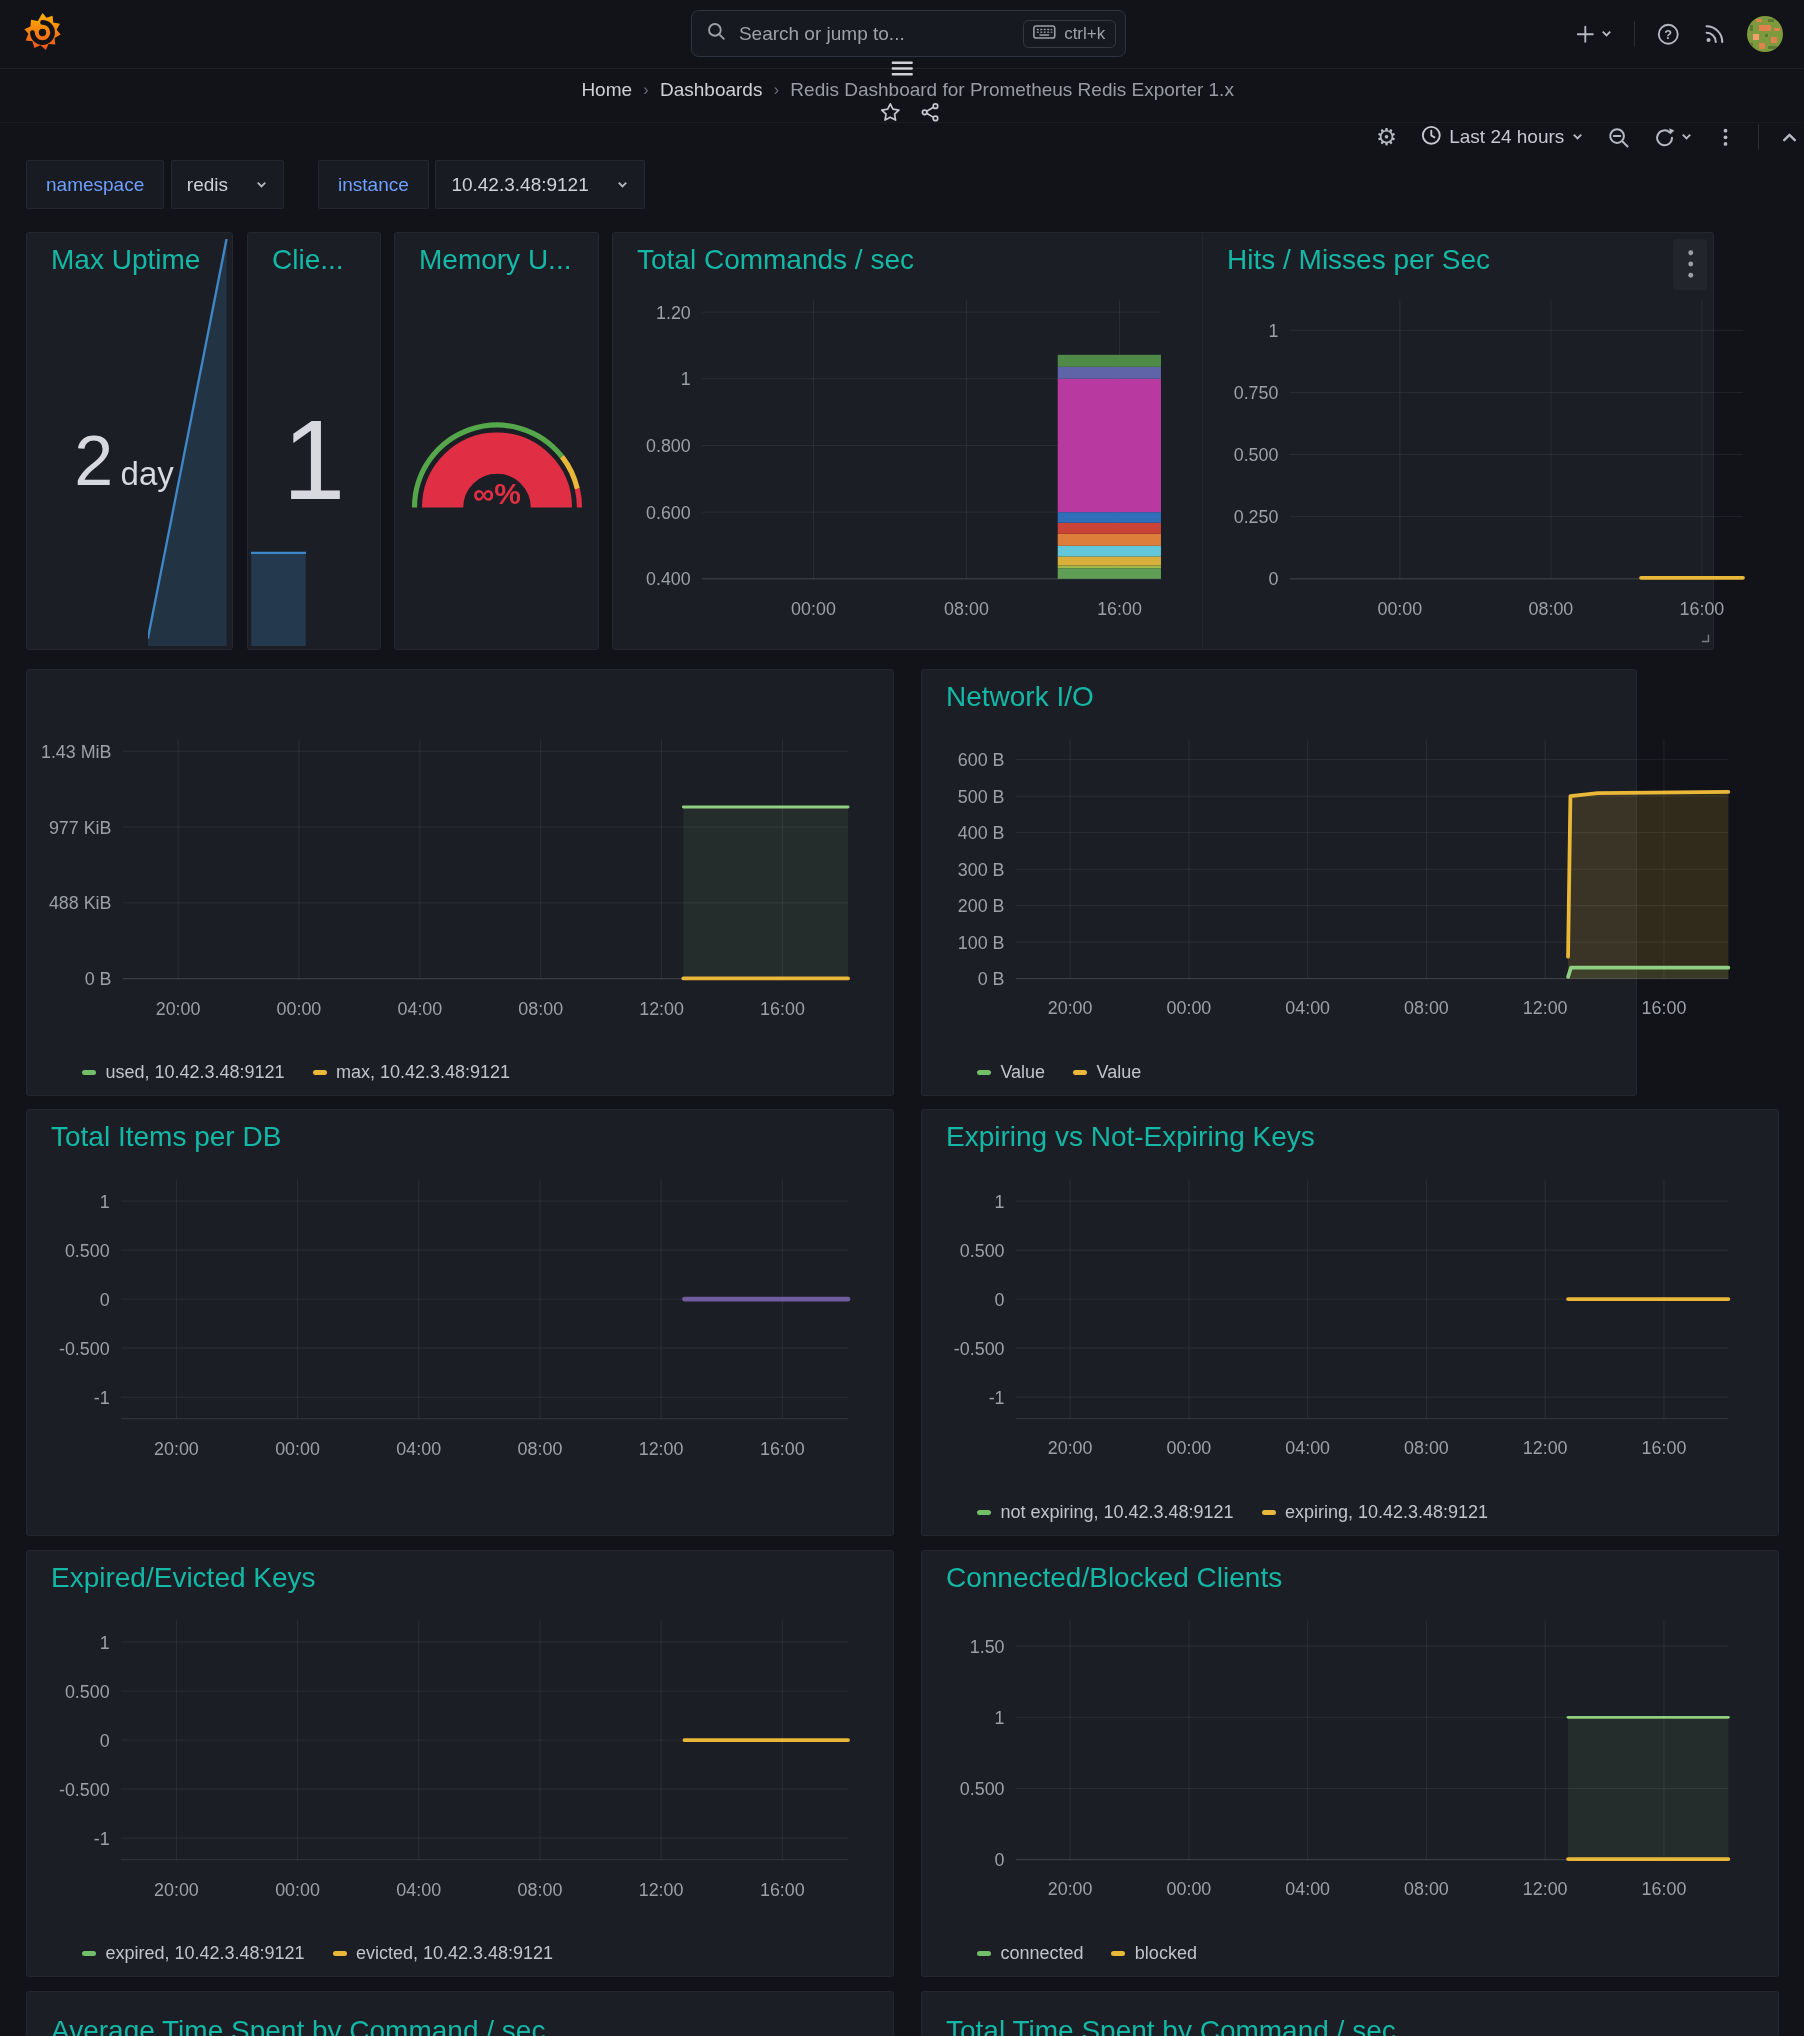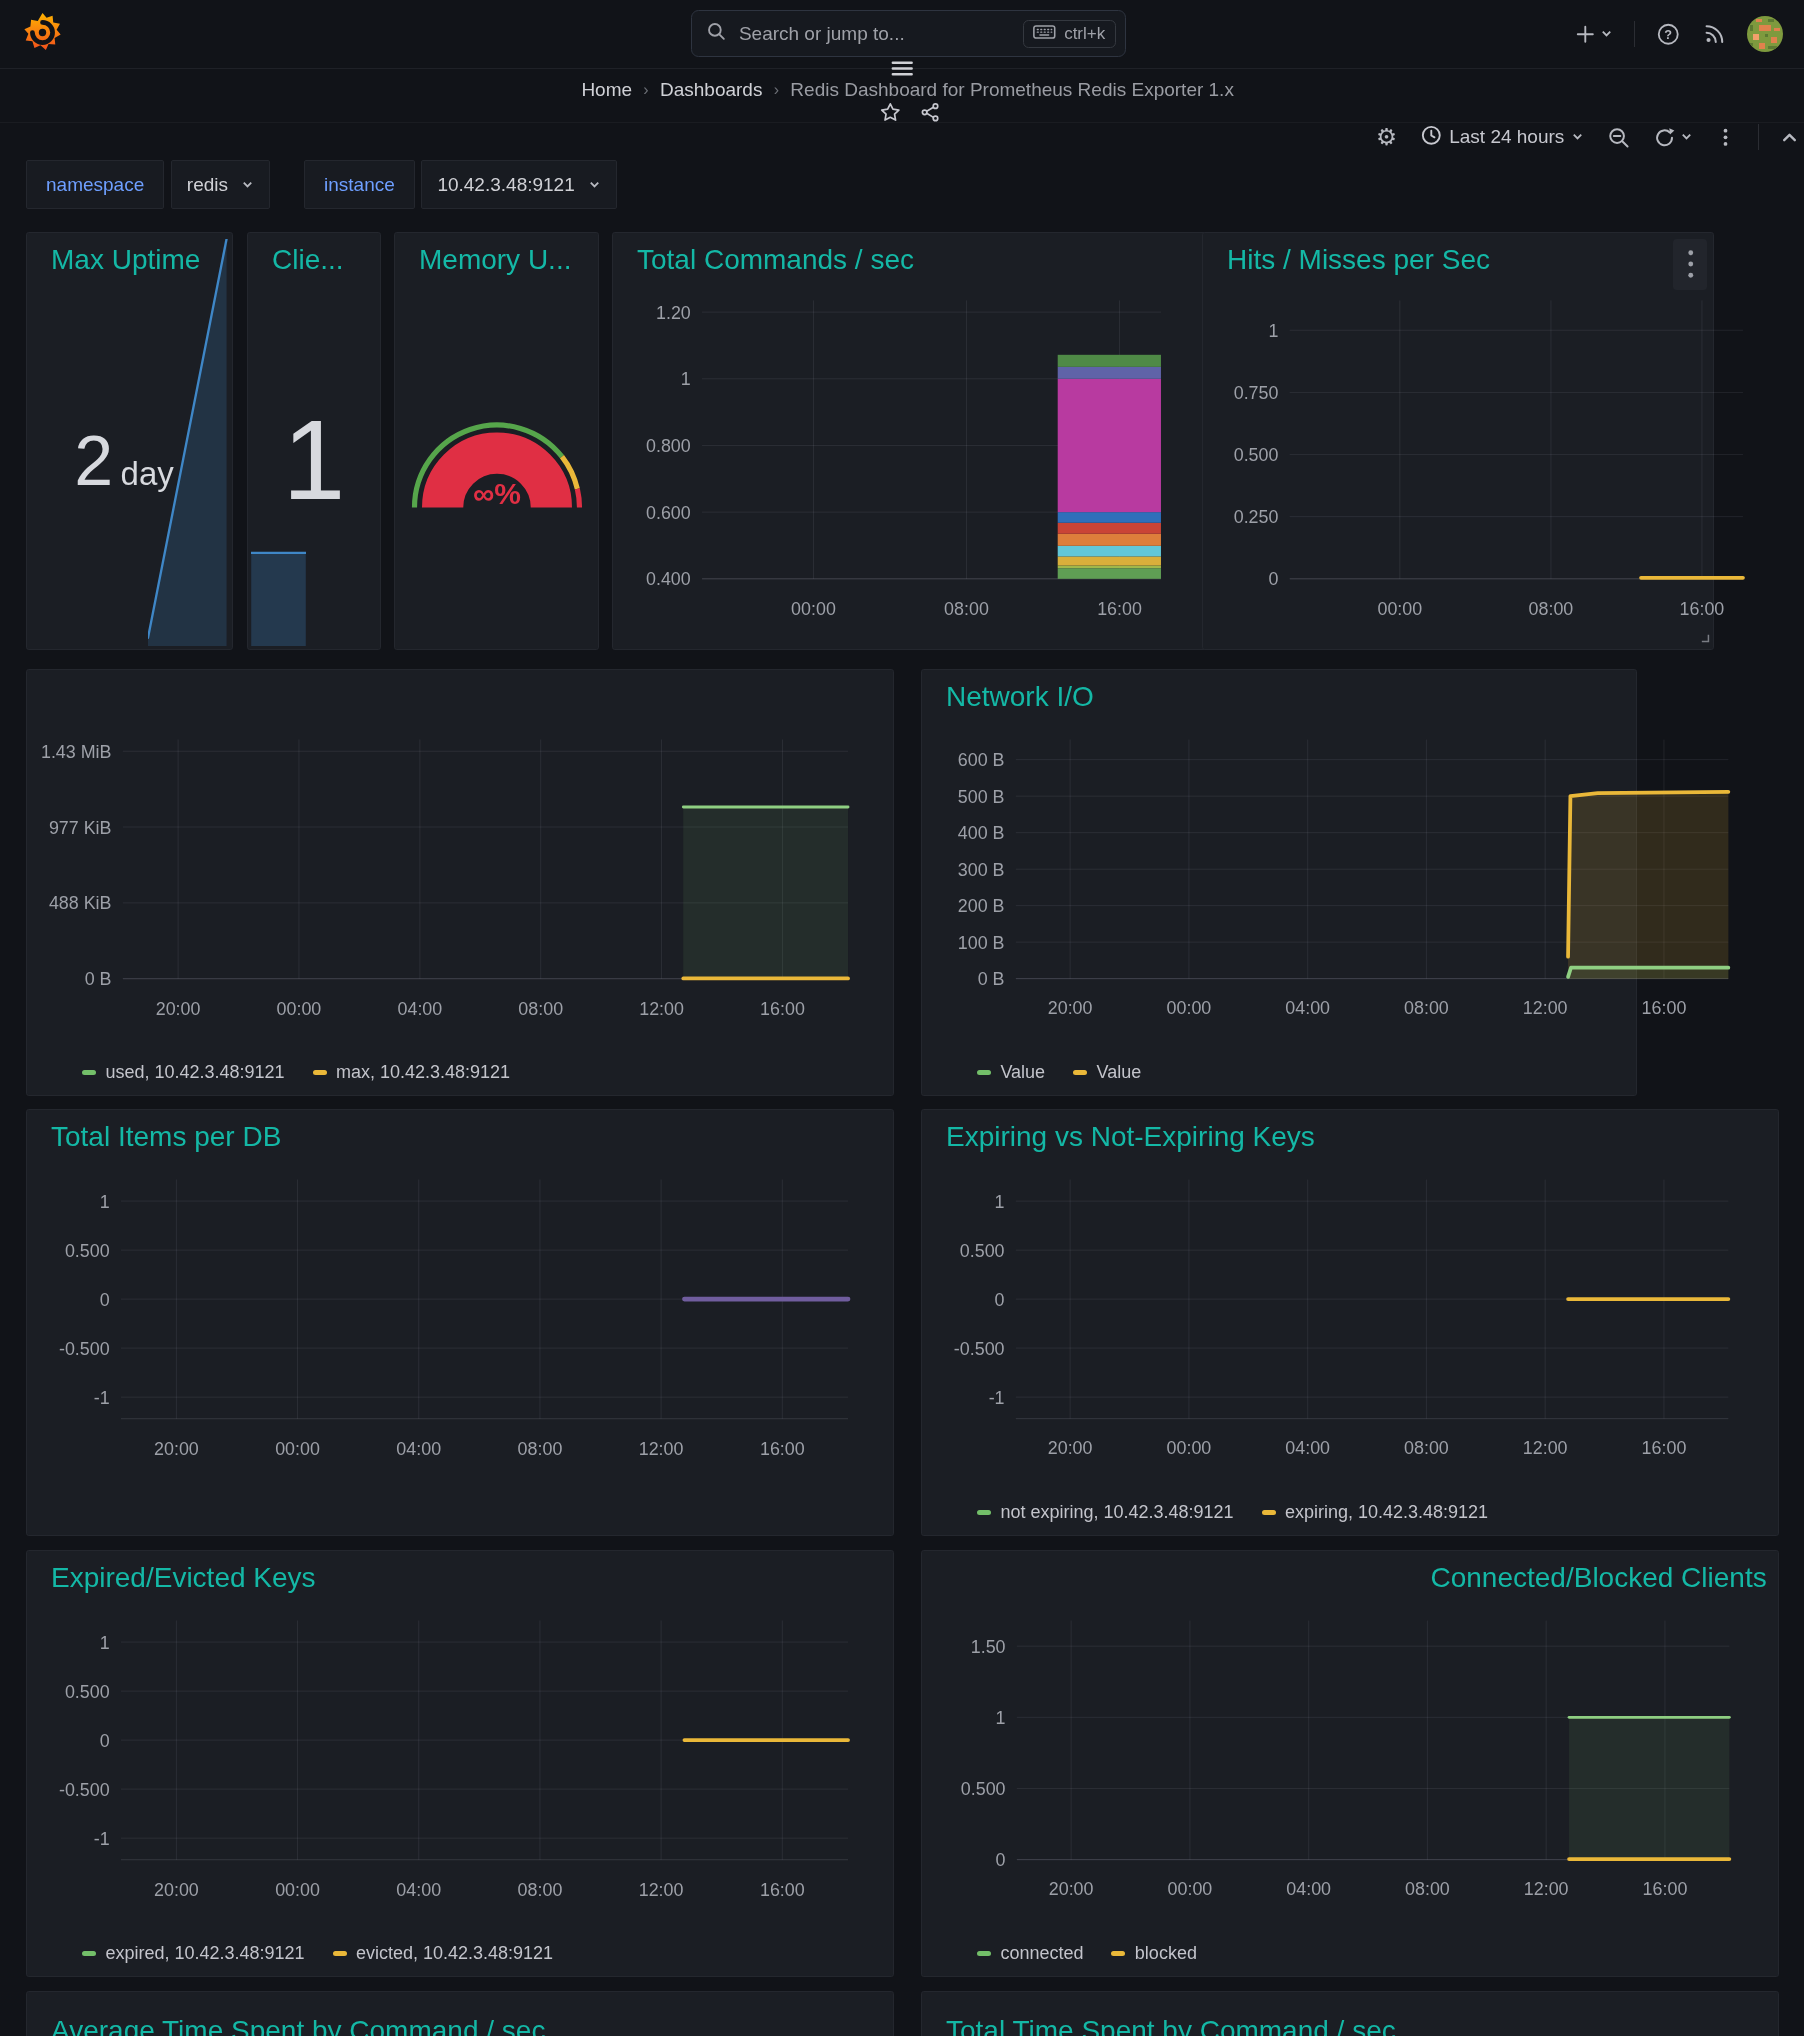--- a/index.html
+++ b/index.html
@@ -31,21 +31,21 @@
   .sep{color:#6b6e75;font-size:16px;}
   .crumb-icons{display:flex;align-items:center;gap:17px;margin-left:17px;}
   .tools{margin-left:auto;display:flex;align-items:center;gap:22.6px;color:#b7b9c0;}
   .timebtn{display:flex;align-items:center;gap:7px;font-size:19px;color:#c7c8cf;cursor:pointer;}
   .gear-glyph{font-size:23.5px;line-height:1;color:#b7b9c0;}
   
   .vars{position:absolute;top:160px;left:26px;display:flex;align-items:center;}
   .var-label,.var-value{height:49px;box-sizing:border-box;display:flex;align-items:center;
     background:#181b21;border:0.9px solid #24272e;border-radius:1.9px;font-size:19px;}
   .var-label{padding:0 19px;color:#6e9fff;cursor:pointer;}
-  .var-value{padding:0 15px;color:#d0d1d6;gap:13px;cursor:pointer;}
+  .var-value{padding:0 15px;color:#d0d1d6;gap:27px;cursor:pointer;}
   
   .panel{position:absolute;background:#1b1e24;border:0.9px solid #24272e;border-radius:2.8px;box-sizing:border-box;}
   .ptitle{position:absolute;top:11.3px;left:24px;right:11.3px;margin:0;font-size:28px;font-weight:500;
     color:#14b8a6;white-space:nowrap;overflow:hidden;cursor:pointer;}
   .plot{position:absolute;}
   .legend{position:absolute;left:55px;bottom:9.4px;height:26px;display:flex;align-items:center;
     gap:28px;font-size:18px;color:#c3c4cb;}
   .legend .li{display:flex;align-items:center;gap:9.4px;cursor:pointer;white-space:nowrap;}
   .legend .li i{display:inline-block;width:14px;height:4.7px;border-radius:2.8px;}
   .panel-menu{position:absolute;top:5.6px;right:5.6px;width:34px;height:51px;background:#22252c;
@@ -495,21 +495,21 @@
         <text x="76" y="264.1" fill="#9da0a8" font-size="19" text-anchor="end">-1</text>
         <line x1="88" y1="280" x2="860" y2="280" stroke="rgba(204,204,220,0.16)"></line>
         <polyline points="686.3,153 860,153" fill="none" stroke="#eab839" stroke-width="4" stroke-linecap="round" stroke-linejoin="round"></polyline>
       </svg></div>
   <div class="legend">
       <span class="li"><i style="background:#73bf69"></i>expired, 10.42.3.48:9121</span>
       <span class="li"><i style="background:#eab839"></i>evicted, 10.42.3.48:9121</span>
     </div>
 </section>
 
-<section class="panel" style="left:921px;top:1550px;width:858px;height:427px;text-align:right;">
+<section class="panel" style="left:921px;top:1550px;width:858px;height:427px;">
   <h2 class="ptitle">Connected/Blocked Clients</h2>
   <div class="plot" style="top:45px;left:11.3px;right:11.3px;bottom:56px;"><svg width="833" height="324" viewBox="0 0 885 344">
         <line x1="145.7" y1="26" x2="145.7" y2="280" stroke="rgba(204,204,220,0.10)"></line>
         <text x="145.7" y="318" fill="#9da0a8" font-size="19" text-anchor="middle">20:00</text>
         <line x1="271.9" y1="26" x2="271.9" y2="280" stroke="rgba(204,204,220,0.10)"></line>
         <text x="271.9" y="318" fill="#9da0a8" font-size="19" text-anchor="middle">00:00</text>
         <line x1="398.1" y1="26" x2="398.1" y2="280" stroke="rgba(204,204,220,0.10)"></line>
         <text x="398.1" y="318" fill="#9da0a8" font-size="19" text-anchor="middle">04:00</text>
         <line x1="524.2" y1="26" x2="524.2" y2="280" stroke="rgba(204,204,220,0.10)"></line>
         <text x="524.2" y="318" fill="#9da0a8" font-size="19" text-anchor="middle">08:00</text>

